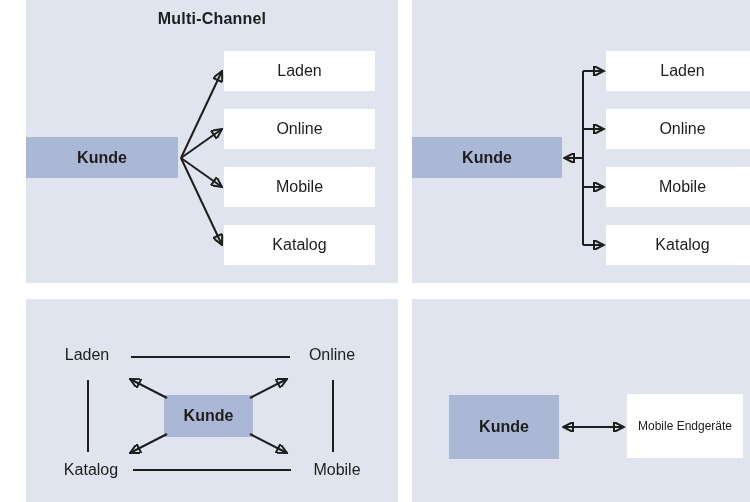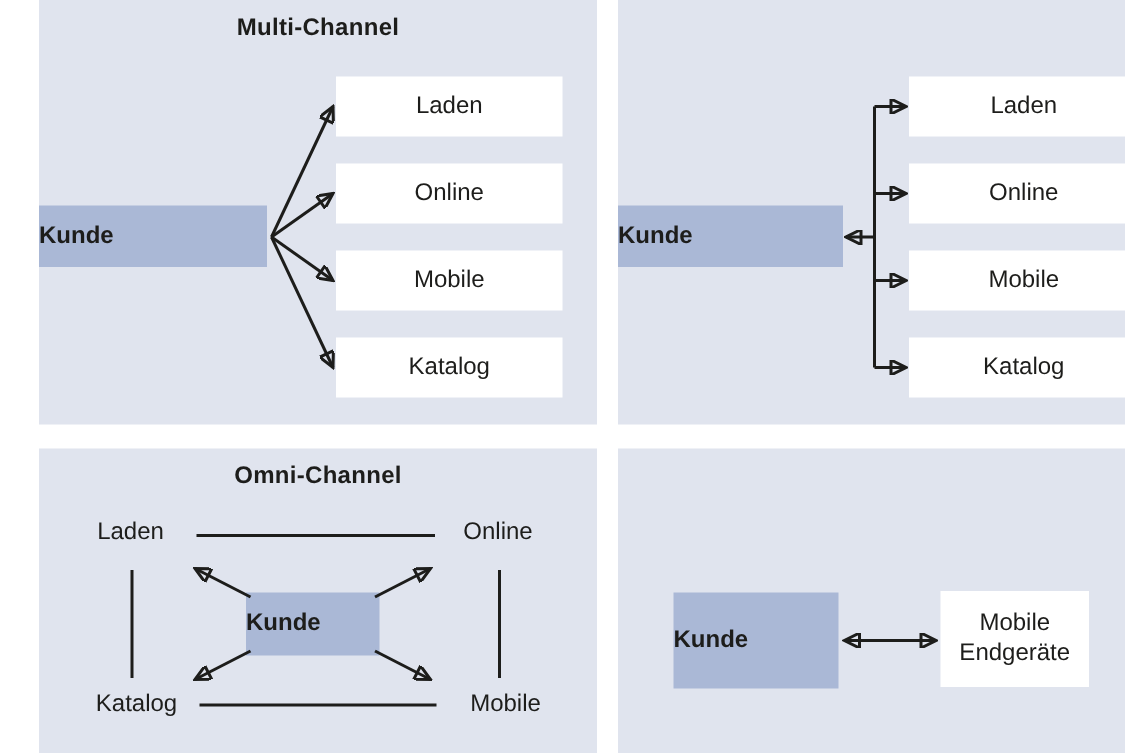--- a/index.html
+++ b/index.html
@@ -17,37 +17,37 @@
   .panel-tl{left:0;top:0;width:372px;height:283px;}
   .panel-tr{left:386px;top:0;width:364px;height:283px;}
   .panel-bl{left:0;top:299px;width:372px;height:203px;}
   .panel-br{left:386px;top:299px;width:364px;height:203px;}
   .title{
     position:absolute;left:0;right:0;top:10px;text-align:center;
     font-size:16px;font-weight:bold;letter-spacing:.2px;
   }
   .kunde{
     position:absolute;background:var(--customer-box);
-    display:flex;align-items:center;
+    display:flex;align-items:center;justify-content:center;
     font-weight:bold;font-size:16px;
   }
   .chbox{
     position:absolute;background:var(--channel-box);left:198px;width:151px;height:40px;
     display:flex;align-items:center;justify-content:center;font-size:16px;
   }
   .panel-tr .chbox{left:194px;width:153px;}
   .row-0{top:51px;} .row-1{top:109px;} .row-2{top:167px;} .row-3{top:225px;}
   .lbl{
     position:absolute;transform:translate(-50%,-50%);
     font-size:16px;white-space:nowrap;
   }
   .devbox{
-    position:absolute;background:var(--channel-box);left:215px;top:95px;width:99px;height:64px;
+    position:absolute;background:var(--channel-box);left:215px;top:95px;width:116px;height:64px;
     display:flex;align-items:center;justify-content:center;text-align:center;
-    font-size:16px;line-height:1.25;
+    font-size:12px;line-height:1.25;
   }
   .wires{position:absolute;left:0;top:0;width:100%;height:100%;pointer-events:none;}
   .wires line,.wires path{stroke:var(--ink);stroke-width:2;fill:none;}
   .kunde-tl{left:0;top:137px;width:152px;height:41px;}
   .kunde-tr{left:0;top:137px;width:150px;height:41px;}
   .kunde-bl{left:138px;top:96px;width:89px;height:42px;}
   .kunde-br{left:37px;top:96px;width:110px;height:64px;}
 </style>
 </head>
 <body>
@@ -109,21 +109,20 @@
       <line x1="171" y1="71" x2="171" y2="245"></line>
       <line x1="171" y1="71" x2="192" y2="71" marker-end="url(#ah2)"></line>
       <line x1="171" y1="129" x2="192" y2="129" marker-end="url(#ah2)"></line>
       <line x1="171" y1="187" x2="192" y2="187" marker-end="url(#ah2)"></line>
       <line x1="171" y1="245" x2="192" y2="245" marker-end="url(#ah2)"></line>
       <line x1="171" y1="158" x2="152" y2="158" marker-end="url(#ah2)"></line>
     </svg>
   </div>
 
   <div class="panel panel-bl">
-    <div class="title">Omni-Channel</div>
     <div class="lbl" style="left:61px;top:56px;">Laden</div>
     <div class="lbl" style="left:306px;top:56px;">Online</div>
     <div class="lbl" style="left:65px;top:171px;">Katalog</div>
     <div class="lbl" style="left:311px;top:171px;">Mobile</div>
     <div class="kunde kunde-bl">
       <span>Kunde</span>
     </div>
     <svg class="wires" viewBox="0 0 372 203">
       <defs>
         <marker id="ah3" viewBox="0 0 10 10" refX="10" refY="5" markerWidth="6.5" markerHeight="5" orient="auto-start-reverse">

